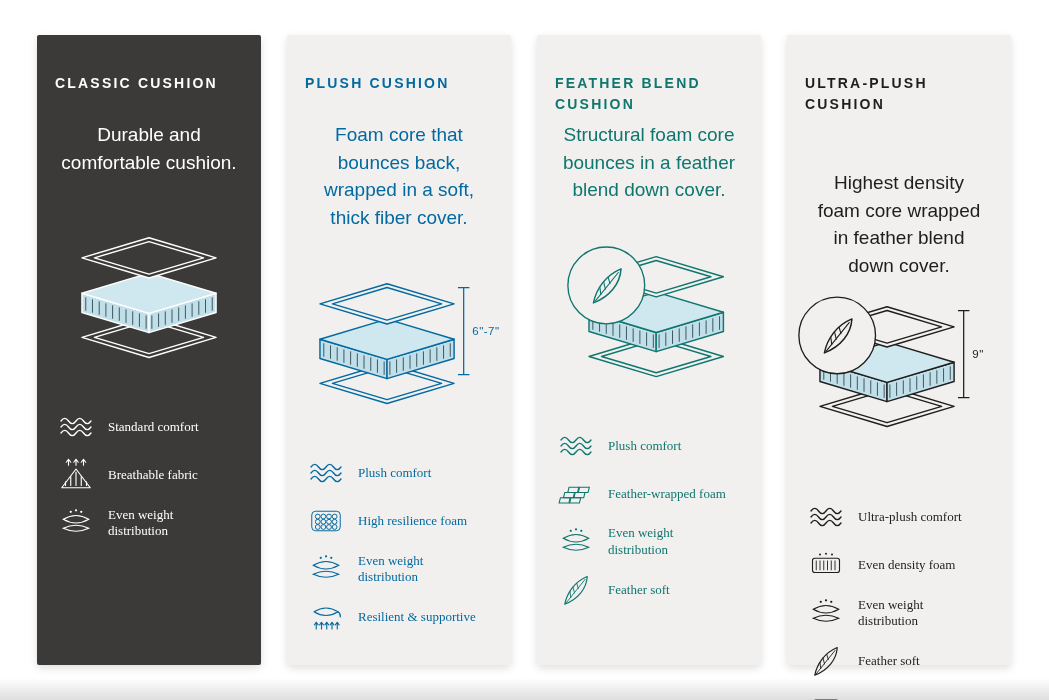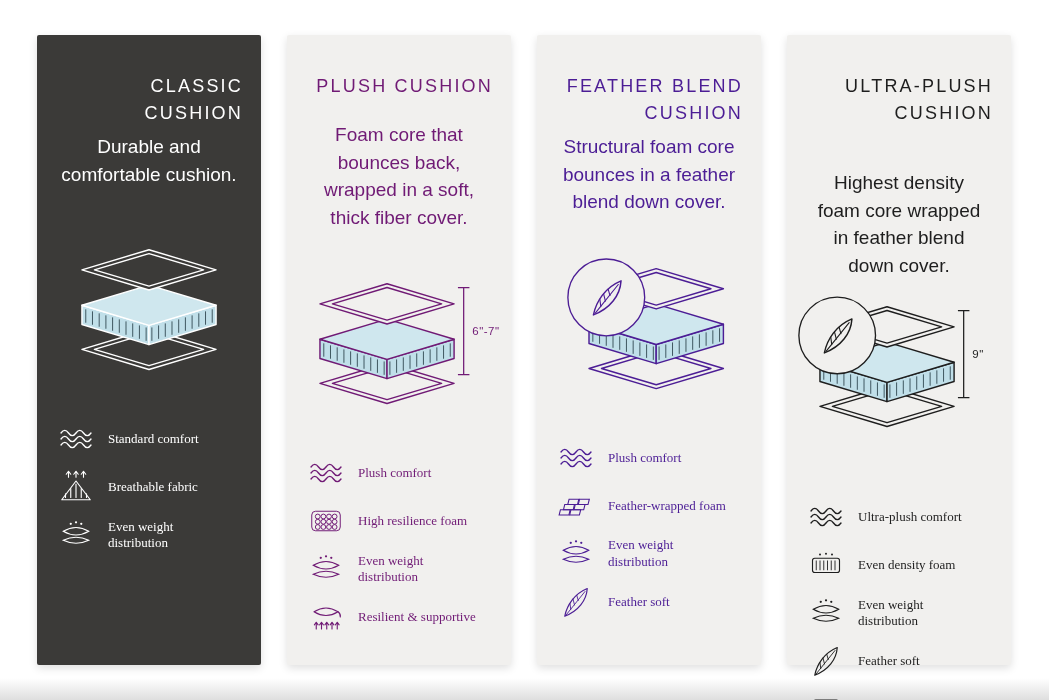--- a/index.html
+++ b/index.html
@@ -18,22 +18,22 @@
 
   .card {
     width: 224px; height: 630px; border-radius: 2px;
     box-shadow: 0 3px 9px rgba(0,0,0,0.13);
     padding: 38px 18px 22px 18px;
     display: flex; flex-direction: column; align-items: center;
     background: #f1f0ee; color: #1e1e1e;
   }
 
   .card-title {
-    font-size: 18px; font-weight: normal; letter-spacing: 2.2px;
-    text-align: right; line-height: 1.5; min-height: 42px; width: 100%;
+    font-size: 14px; font-weight: bold; letter-spacing: 2.2px;
+    text-align: left; line-height: 1.5; min-height: 42px; width: 100%;
   }
   .card-desc {
     font-size: 19px; line-height: 1.45; text-align: center;
     margin-top: 6px; min-height: 64px; max-width: 176px;
   }
 
   .illustration {
     margin-top: 16px; height: 198px; width: 100%;
     display: flex; align-items: center; justify-content: center;
   }
@@ -195,21 +195,21 @@
           </div>
           <div class="feature">
             <svg class="feat-icon" viewBox="0 0 48 48">
               <use href="#i-even-weight" xlink:href="#i-even-weight"></use>
             </svg>
             <span class="feat-label">Even weight distribution</span>
           </div>
         </div>
     </section>
 
-    <section class="card" style="background: rgb(241, 240, 238); color: #701a75; --plate-fill: #f1f0ee;">
+    <section class="card" style="background: rgb(241, 240, 238); color: #0369a1; --plate-fill: #f1f0ee;">
       <h2 class="card-title">PLUSH CUSHION</h2>
       <p class="card-desc">Foam core that bounces back, wrapped in a soft, thick fiber cover.</p>
       <div class="illustration">
         <svg class="cushion-svg" viewBox="0 0 215 150" width="206">
           <use href="#cushion" xlink:href="#cushion"></use>
           <g>
             <path d="M175,14 V105 M169,14 H181 M169,105 H181" fill="none" stroke="currentColor" stroke-width="1.3"></path>
             <text x="184" y="64" class="measure-text">6"-7"</text>
           </g>
         </svg>
@@ -235,21 +235,21 @@
           </div>
           <div class="feature">
             <svg class="feat-icon" viewBox="0 0 48 48">
               <use href="#i-resilient" xlink:href="#i-resilient"></use>
             </svg>
             <span class="feat-label">Resilient &amp; supportive</span>
           </div>
         </div>
     </section>
 
-    <section class="card" style="background: rgb(241, 240, 238); color: #4c1d95; --plate-fill: #f1f0ee;">
+    <section class="card" style="background: rgb(241, 240, 238); color: #0f766e; --plate-fill: #f1f0ee;">
       <h2 class="card-title">FEATHER BLEND CUSHION</h2>
       <p class="card-desc">Structural foam core bounces in a feather blend down cover.</p>
       <div class="illustration">
         <svg class="cushion-svg" viewBox="0 0 175 150" width="168">
           <use href="#cushion" xlink:href="#cushion"></use>
           <g>
             <circle cx="43" cy="40" r="40" style="fill:var(--plate-fill,#f1f0ee)" stroke="currentColor" stroke-width="1.4"></circle>
             <use href="#i-feather" xlink:href="#i-feather" x="21" y="17" width="46" height="46"></use>
           </g>
         </svg>

